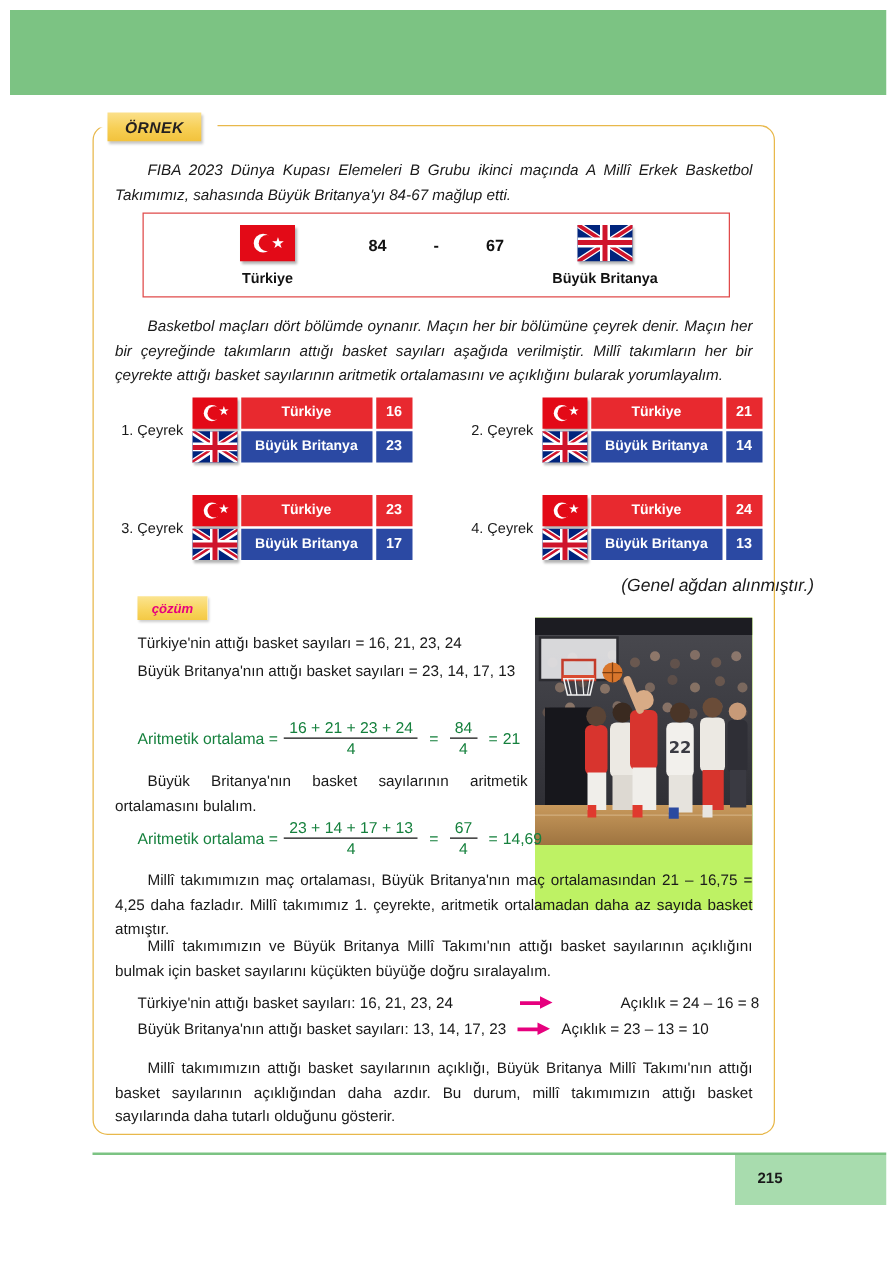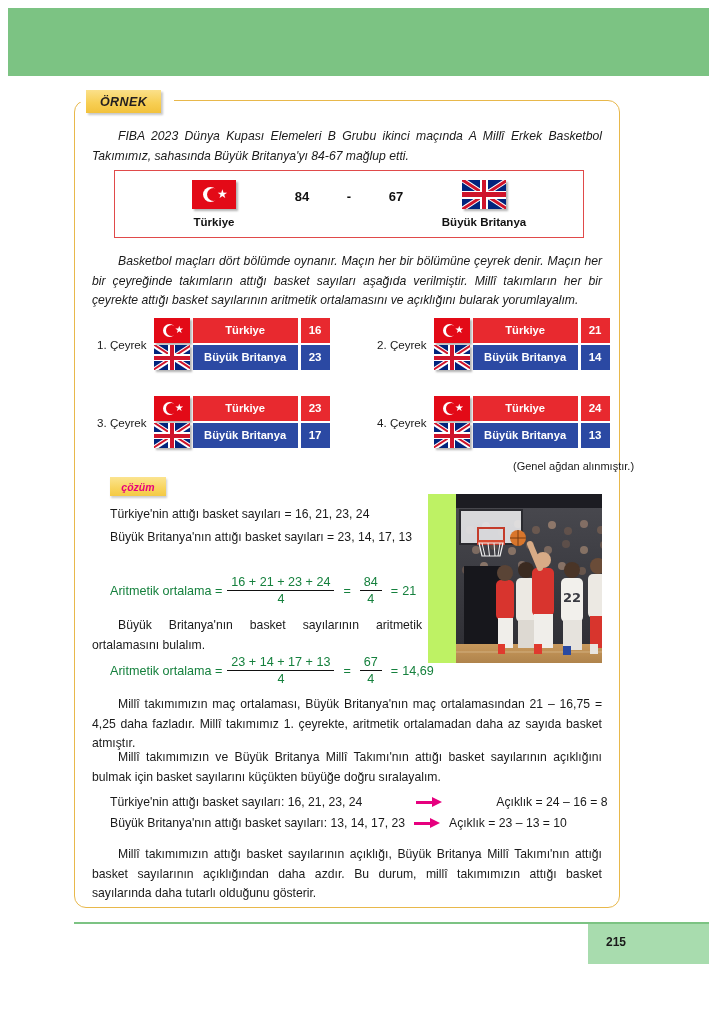--- a/index.html
+++ b/index.html
@@ -107,40 +107,40 @@
     text-align: center; color: #fff; font-weight: bold; font-size: 11.2px;
   }
   .q-val {
     width: 29px; height: 25px; line-height: 25px;
     text-align: center; color: #fff; font-weight: bold; font-size: 11.5px;
   }
   .red { background: #e8292f; }
   .blue { background: #2b49a3; }
 
   .credit {
-    position: absolute; font-size: 11px; color: #1a1a1a; margin-left: 16px;
+    position: absolute; font-size: 14px; font-style: italic; color: #1a1a1a;
   }
 
   
   .cozum-tab {
     position: absolute; left: 110px; top: 477px;
     width: 56px; height: 19px;
     background: linear-gradient(180deg,#fbe490 0%,#f8d45d 60%,#f4c945 100%);
     box-shadow: 1px 1.5px 2px rgba(0,0,0,0.2);
     display: flex; align-items: center; justify-content: center;
   }
   .cozum-tab span {
     font-weight: bold; font-style: italic; font-size: 10.5px; color: #e6007e;
   }
 
   
   .photo {
     position: absolute; left: 428px; top: 494px;
-    width: 174px; height: 169px;
-    background: #bef264; overflow: hidden; padding-left: 28px;
+    width: 174px; height: 234px;
+    background: #bef264; overflow: hidden;
   }
   .photo svg { display: block; }
 
   
   .formula {
     position: absolute;
     display: flex; align-items: center;
     font-size: 12.6px; color: #15803d;
   }
   .frac {

